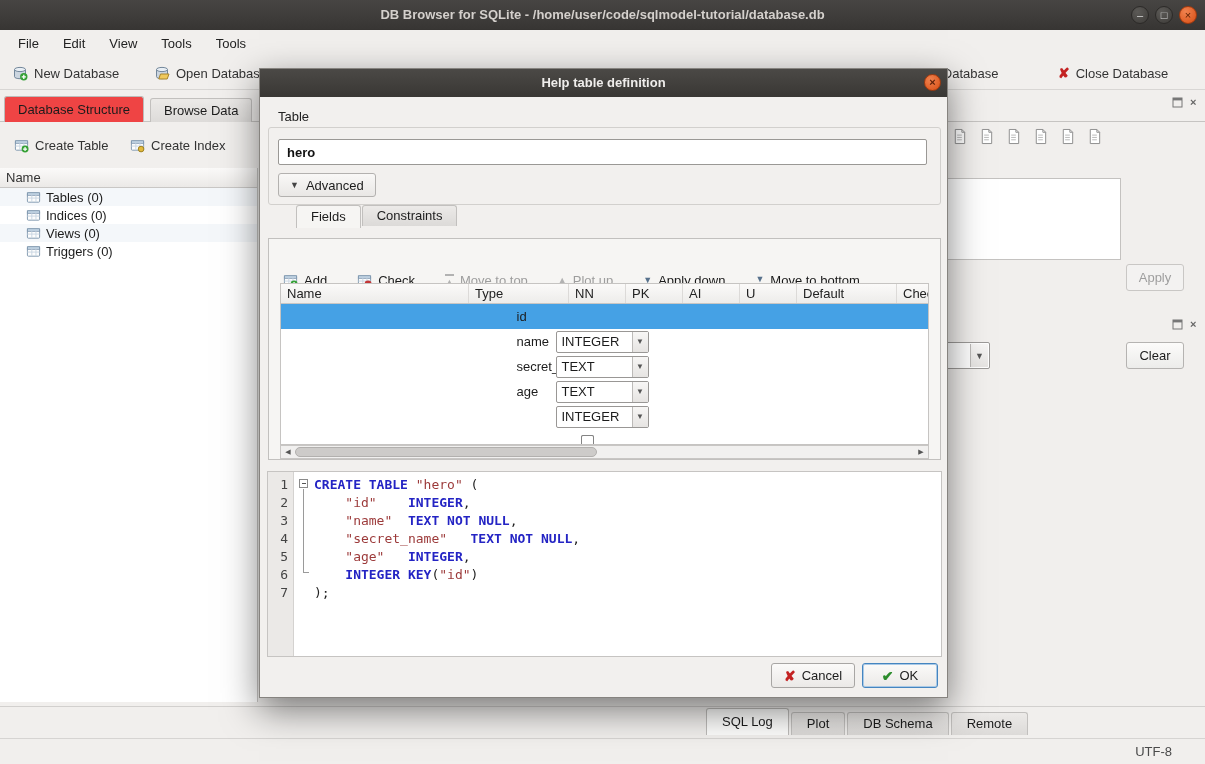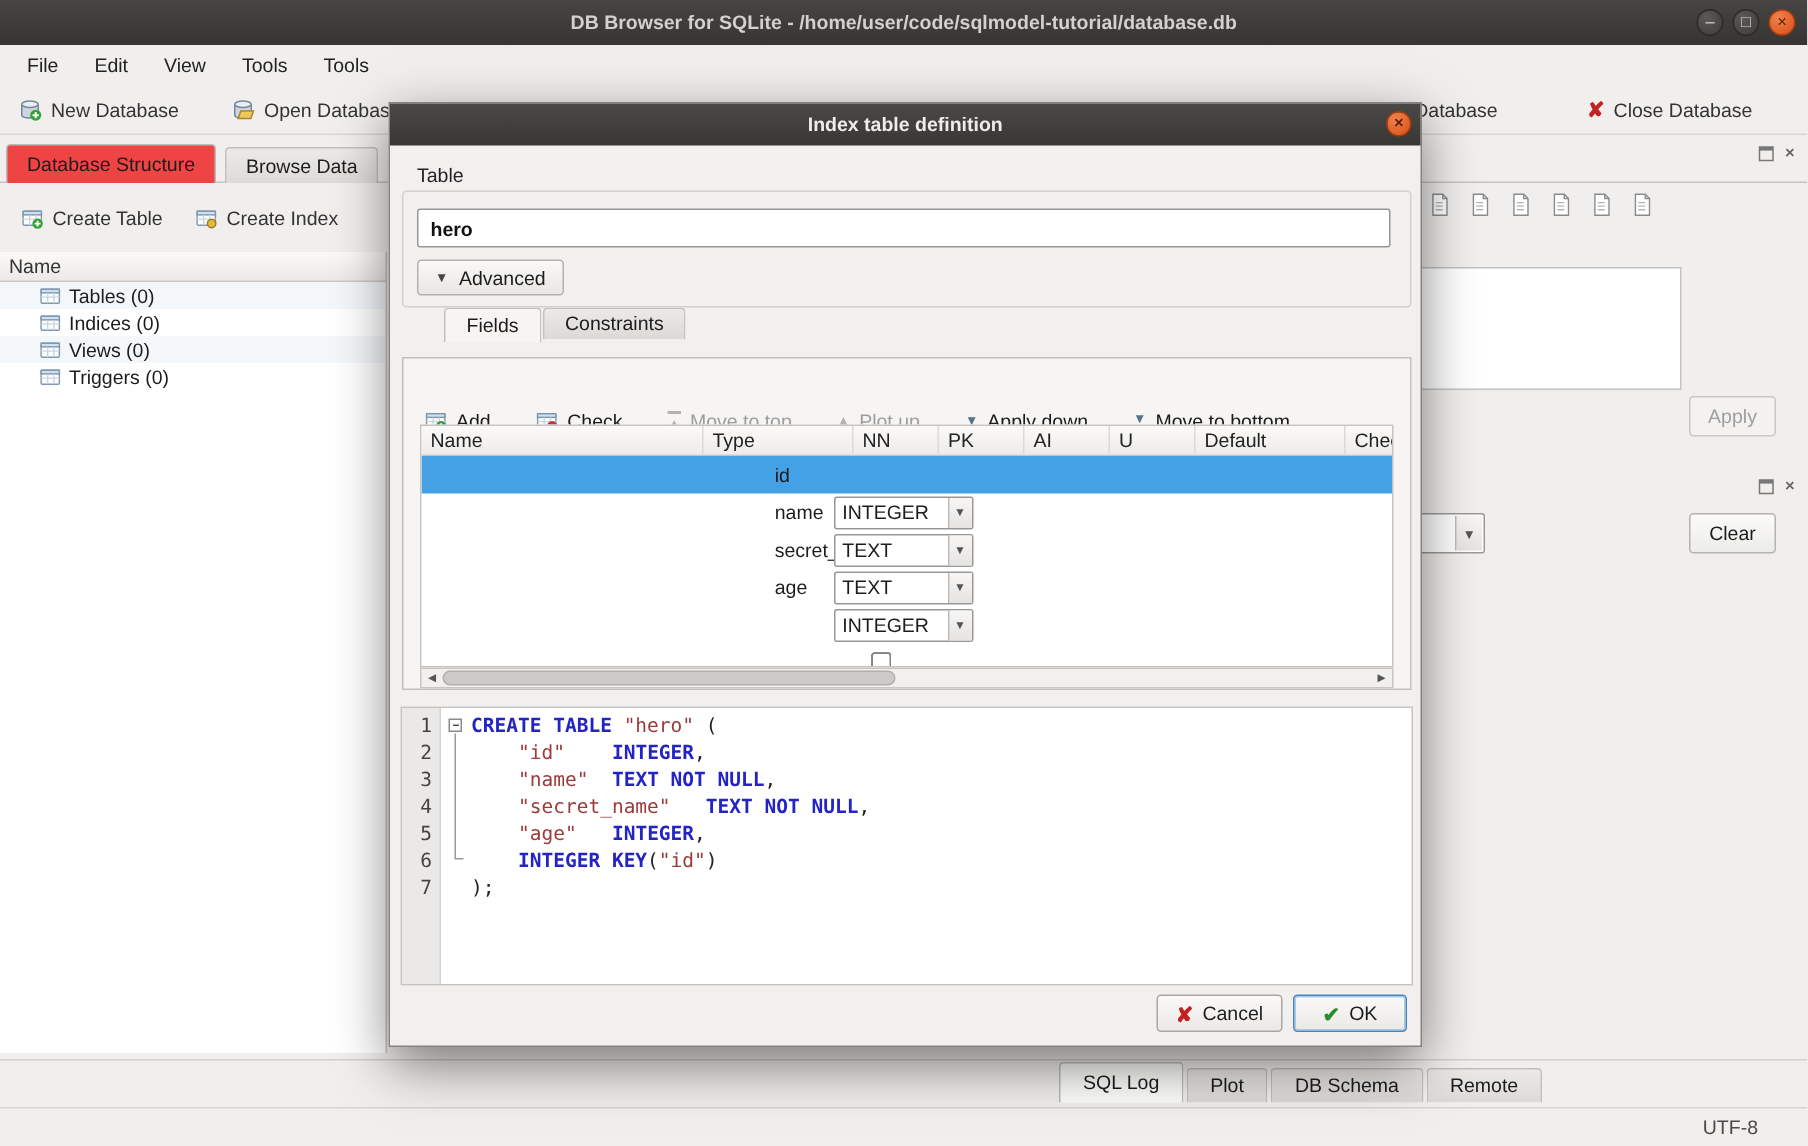--- a/index.html
+++ b/index.html
@@ -340,21 +340,21 @@
       <div class="btab">Plot</div>
       <div class="btab">DB Schema</div>
       <div class="btab">Remote</div>
     </div>
   <div id="statusbar" class="abs">
     <span id="status-encoding">UTF-8</span>
   </div>
 
   <div id="dialog" class="abs">
     <div id="dlg-titlebar">
-      <div id="dlg-title">Index table definition</div>
+      <div id="dlg-title">Help table definition</div>
       <div id="dlg-close">×</div>
     </div>
 
     <div id="dlg-group-label">Table</div>
     <div id="dlg-group"></div>
     <input id="dlg-table-input" value="hero" style="">
     <div id="dlg-advanced">
       <span class="tri">▼</span>
       <span>Advanced</span>
     </div>

